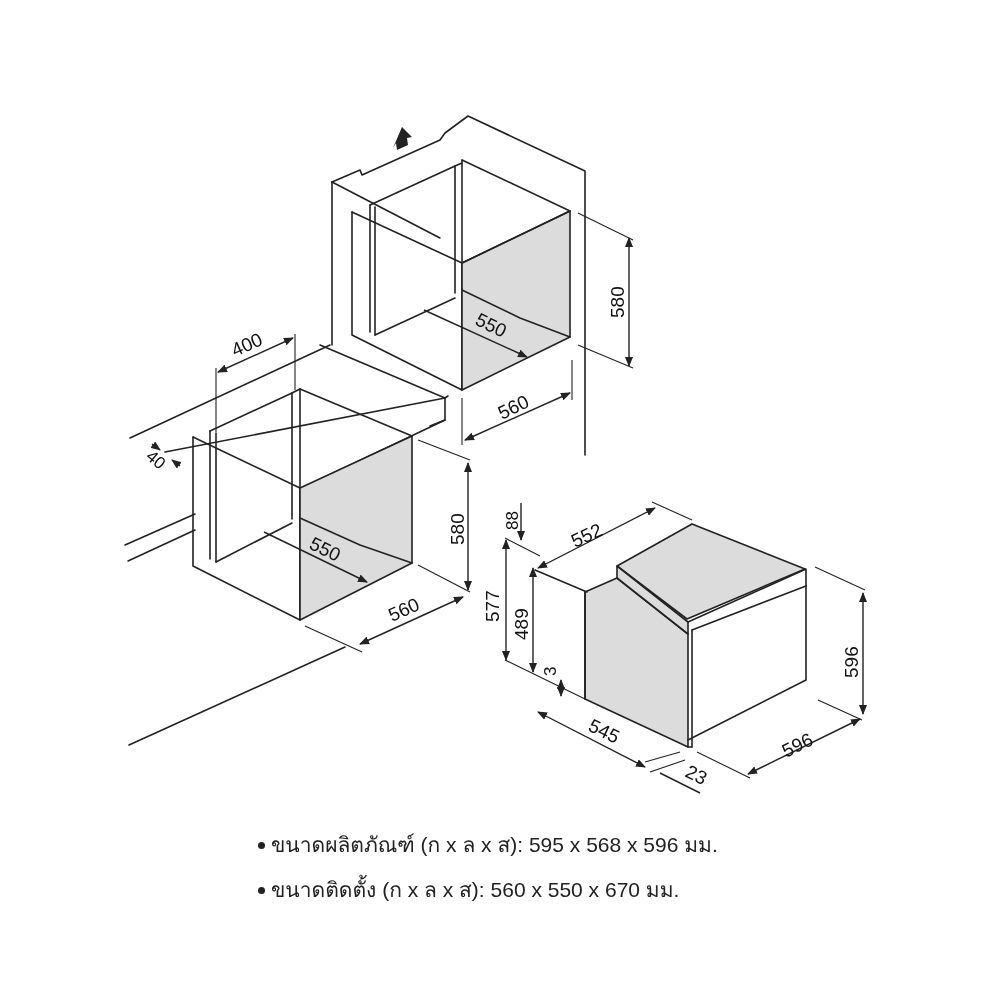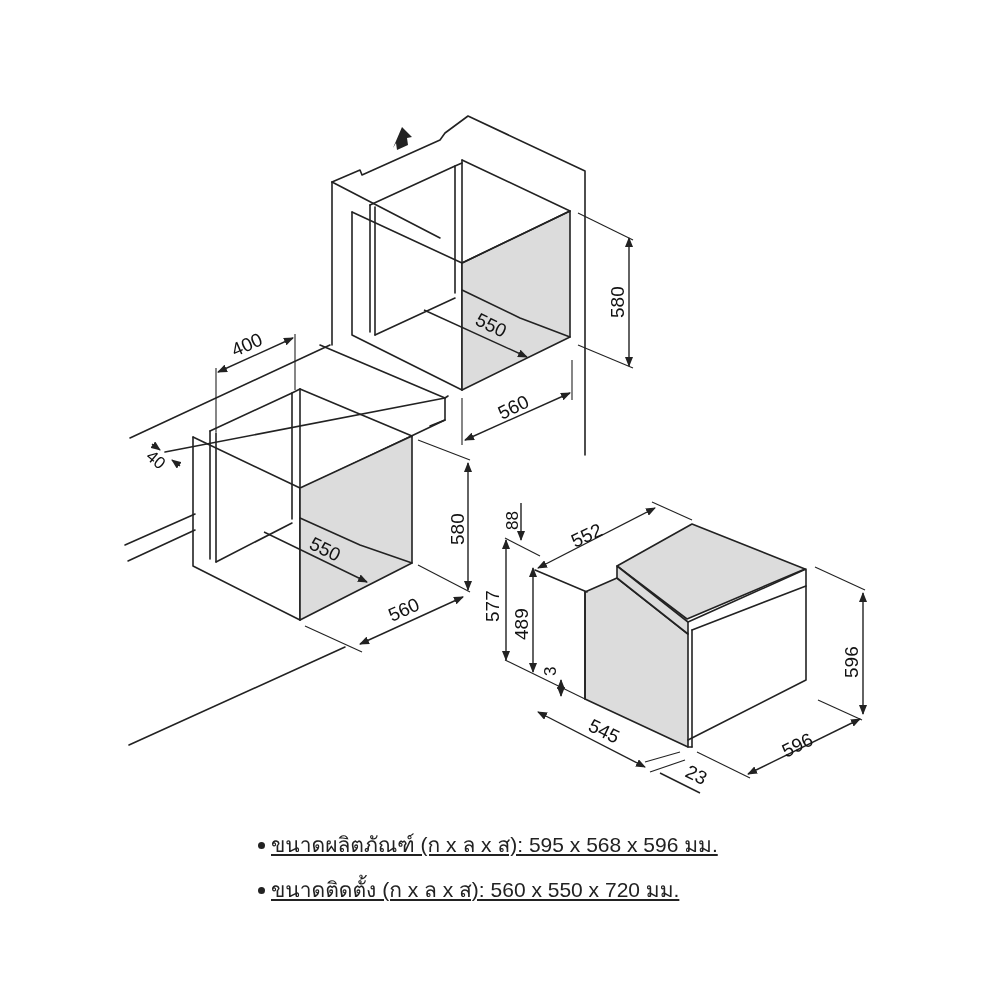--- a/index.html
+++ b/index.html
@@ -3,21 +3,21 @@
 <meta charset="utf-8">
 <style>
   html, body { margin: 0; padding: 0; background: #ffffff; }
   body { width: 1000px; height: 1000px; position: relative; overflow: hidden; font-family: "DejaVu Sans", sans-serif; }
   #diagram { position: absolute; left: 0; top: 0; width: 1000px; height: 1000px; }
   .ln { stroke: #222; stroke-width: 1.6; fill: none; stroke-linecap: round; stroke-linejoin: round; }
   .thin { stroke: #222; stroke-width: 1.1; fill: none; }
   .gray { fill: #dcdcdc; stroke: #222; stroke-width: 1.6; stroke-linejoin: round; }
   .dim { stroke: #222; stroke-width: 1.4; fill: none; }
   .lbl { font-family: "Liberation Sans", sans-serif; font-size: 19px; fill: #111; }
-  .notes { position: absolute; left: 258px; top: 822px; font-family: "Liberation Sans", sans-serif; font-size: 21px; color: #222; line-height: 45px; text-decoration: underline; }
+  .notes { position: absolute; left: 258px; top: 822px; font-family: "Liberation Sans", sans-serif; font-size: 21px; color: #222; line-height: 45px; }
   .note { white-space: nowrap; }
   .bullet { display: inline-block; width: 7px; height: 7px; border-radius: 50%; background: #222; margin-right: 6px; vertical-align: middle; position: relative; top: -1px; }
 </style>
 </head>
 <body>
 
 <svg id="diagram" viewBox="0 0 1000 1000" xmlns="http://www.w3.org/2000/svg">
   <defs>
     <marker id="ah" markerWidth="10" markerHeight="8" refX="9" refY="4" orient="auto-start-reverse" markerUnits="userSpaceOnUse">
       <path d="M0,0 L10,4 L0,8 z" fill="#222"></path>
@@ -175,15 +175,15 @@
     <path class="dim" d="M863,593 L863,714" marker-start="url(#ah)" marker-end="url(#ah)"></path>
     <text class="lbl" transform="translate(858,678) rotate(-90)">596</text>
   </g>
 </svg>
 
 <div class="notes">
   <div class="note">
     <span class="bullet"></span><span>ขนาดผลิตภัณฑ์ (ก x ล x ส): 595 x 568 x 596 มม.</span>
   </div>
   <div class="note">
-    <span class="bullet"></span><span>ขนาดติดตั้ง (ก x ล x ส): 560 x 550 x 720 มม.</span>
+    <span class="bullet"></span><span>ขนาดติดตั้ง (ก x ล x ส): 560 x 550 x 670 มม.</span>
   </div>
 </div>
 
 </body></html>

